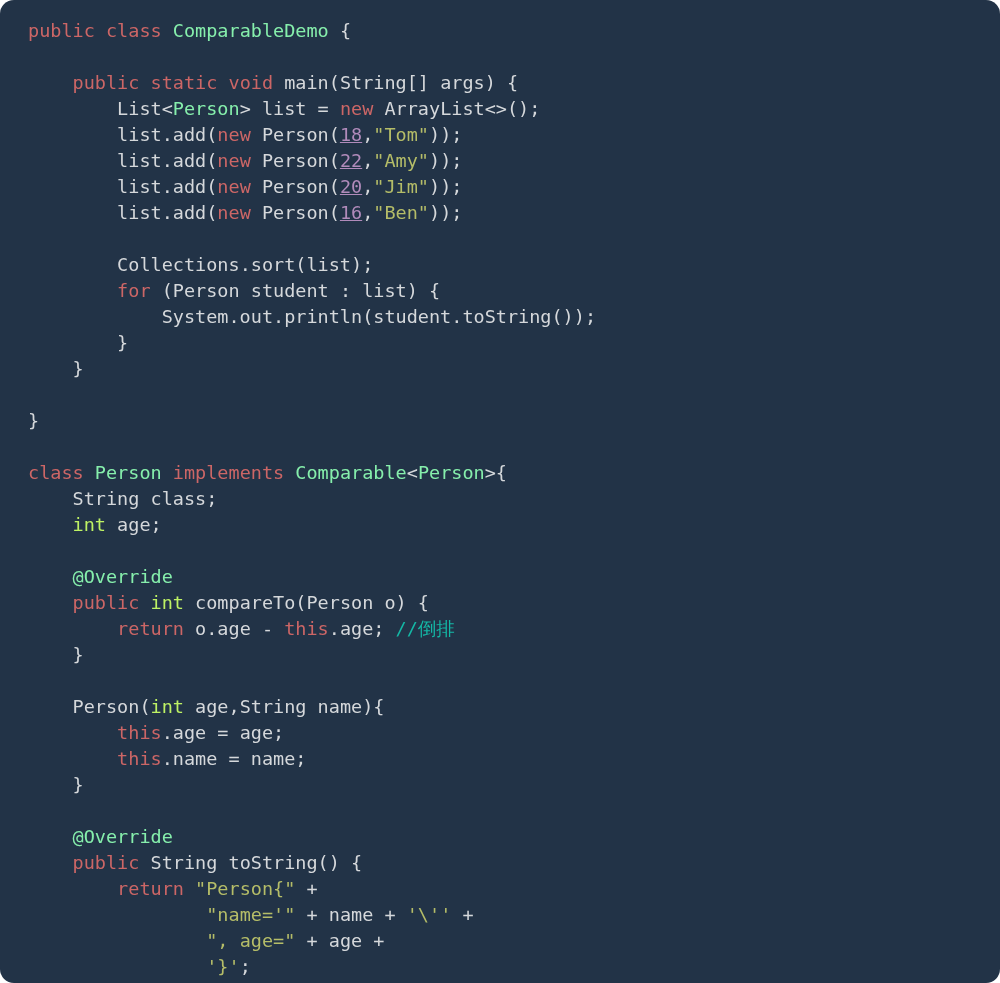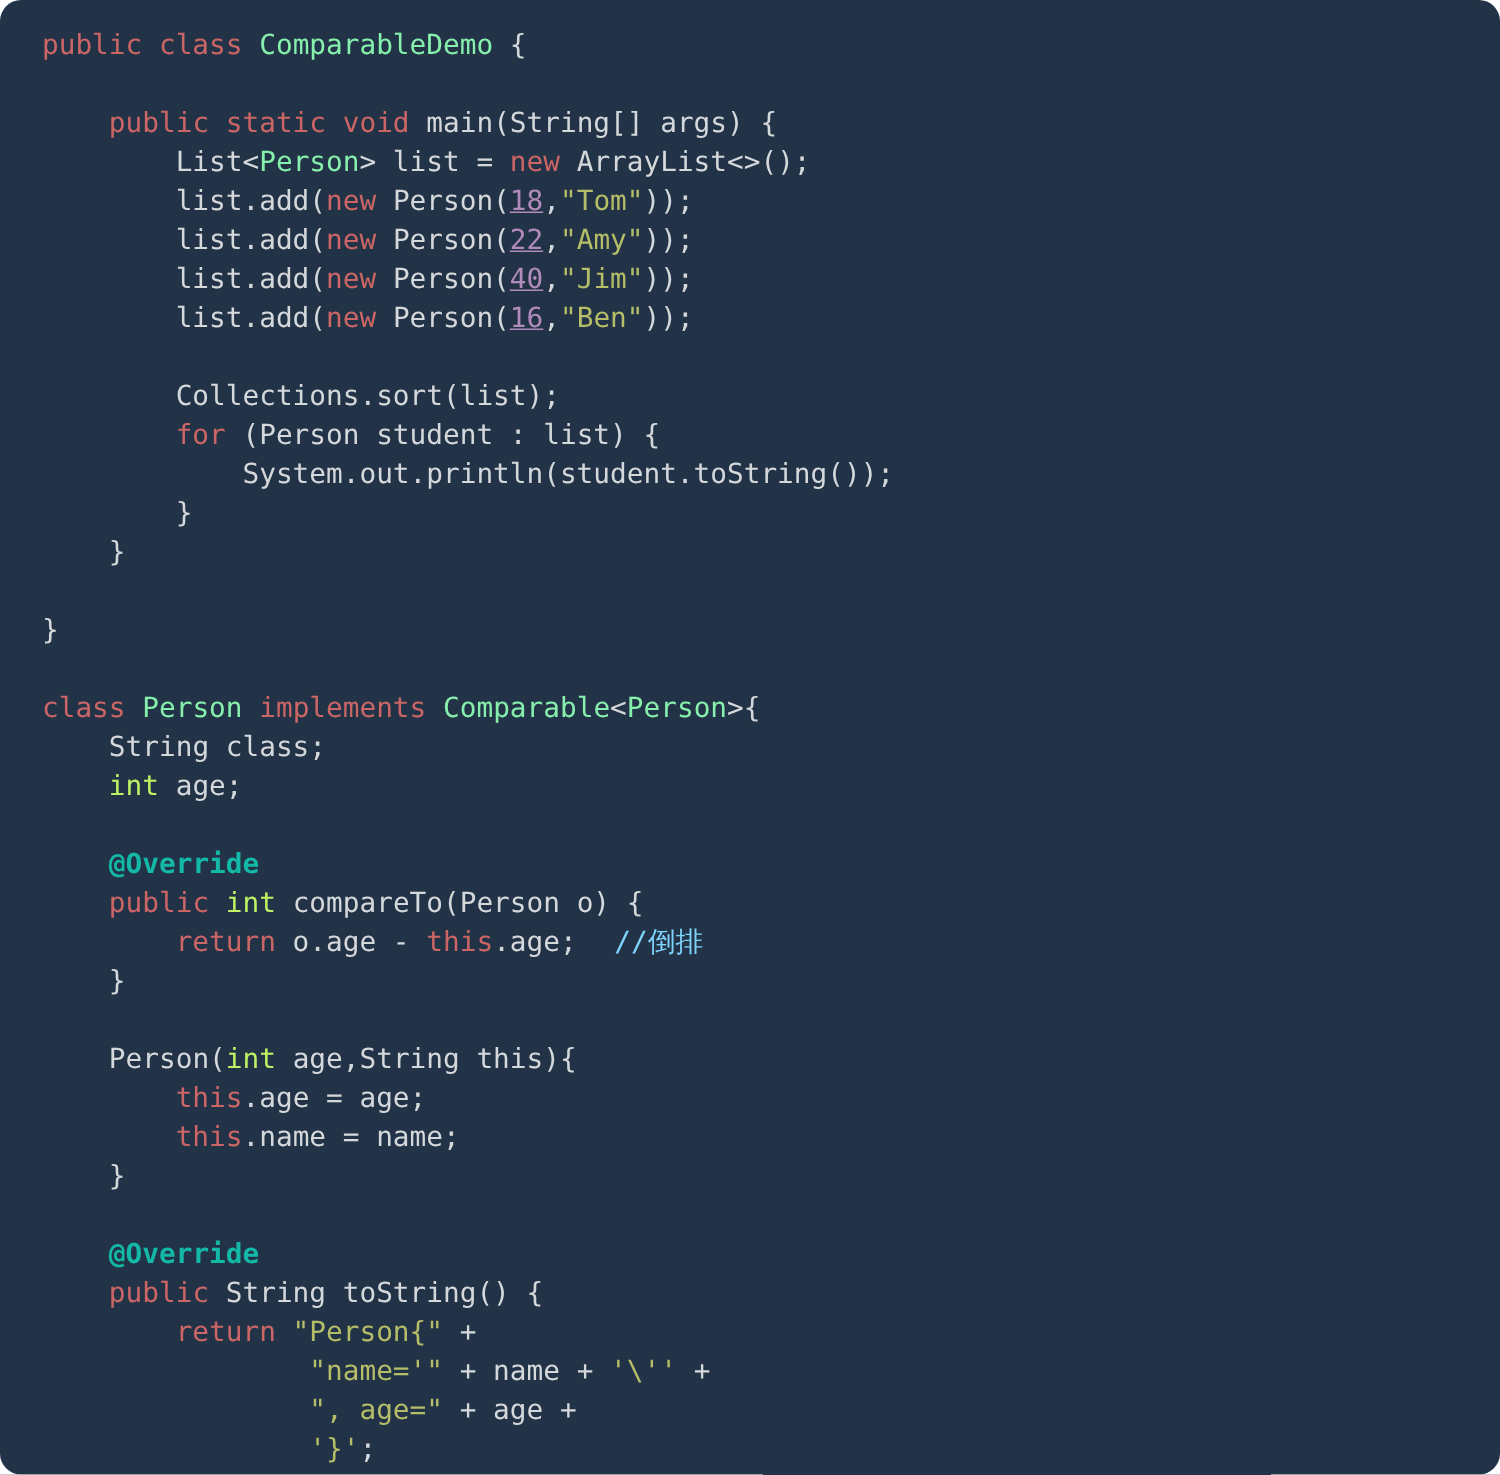--- a/index.html
+++ b/index.html
@@ -21,54 +21,54 @@
     line-height: 26px;
     color: #d5d8db;
     white-space: pre;
     overflow: hidden;
   }
   .kw-red    { color: #cc6666; text-align: center; }  
   .kw-orange { color: #bef264; }  
   .ty-green  { color: #86efac; }  
   .lit-num   { color: #b18bbb; text-decoration: underline; }  
   .lit-str   { color: #b5bd68; }  
-  .anno      { color: #14b8a6; font-weight: bold; }  
-  .comment   { color: #7dd3fc; margin-left: 14px; }  
+  .anno      { color: #86efac; }  
+  .comment   { color: #14b8a6; }  
   .id        { color: #d5d8db; }
 </style>
 </head>
 <body>
 
 <div class="code-panel"><code id="code"><span class="kw-red">public</span><span class="id"> </span><span class="kw-red">class</span><span class="id"> </span><span class="ty-green">ComparableDemo</span><span class="id"> {</span>
 
     <span class="kw-red">public</span><span class="id"> </span><span class="kw-red">static</span><span class="id"> </span><span class="kw-red">void</span><span class="id"> main(String[] args) {</span>
         <span class="id">List&lt;</span><span class="ty-green">Person</span><span class="id">&gt; list = </span><span class="kw-red">new</span><span class="id"> ArrayList&lt;&gt;();</span>
         <span class="id">list.add(</span><span class="kw-red">new</span><span class="id"> Person(</span><span class="lit-num">18</span><span class="id">,</span><span class="lit-str">"Tom"</span><span class="id">));</span>
         <span class="id">list.add(</span><span class="kw-red">new</span><span class="id"> Person(</span><span class="lit-num">22</span><span class="id">,</span><span class="lit-str">"Amy"</span><span class="id">));</span>
-        <span class="id">list.add(</span><span class="kw-red">new</span><span class="id"> Person(</span><span class="lit-num">40</span><span class="id">,</span><span class="lit-str">"Jim"</span><span class="id">));</span>
+        <span class="id">list.add(</span><span class="kw-red">new</span><span class="id"> Person(</span><span class="lit-num">20</span><span class="id">,</span><span class="lit-str">"Jim"</span><span class="id">));</span>
         <span class="id">list.add(</span><span class="kw-red">new</span><span class="id"> Person(</span><span class="lit-num">16</span><span class="id">,</span><span class="lit-str">"Ben"</span><span class="id">));</span>
 
         <span class="id">Collections.sort(list);</span>
         <span class="kw-red">for</span><span class="id"> (Person student : list) {</span>
             <span class="id">System.out.println(student.toString());</span>
         <span class="id">}</span>
     <span class="id">}</span>
 
 <span class="id">}</span>
 
 <span class="kw-red">class</span><span class="id"> </span><span class="ty-green">Person</span><span class="id"> </span><span class="kw-red">implements</span><span class="id"> </span><span class="ty-green">Comparable</span><span class="id">&lt;</span><span class="ty-green">Person</span><span class="id">&gt;{</span>
     <span class="id">String class;</span>
     <span class="kw-orange">int</span><span class="id"> age;</span>
 
     <span class="anno">@Override</span>
     <span class="kw-red">public</span><span class="id"> </span><span class="kw-orange">int</span><span class="id"> compareTo(Person o) {</span>
         <span class="kw-red">return</span><span class="id"> o.age - </span><span class="kw-red">this</span><span class="id">.age; </span><span class="comment">//倒排</span>
     <span class="id">}</span>
 
-    <span class="id">Person(</span><span class="kw-orange">int</span><span class="id"> age,String this){</span>
+    <span class="id">Person(</span><span class="kw-orange">int</span><span class="id"> age,String name){</span>
         <span class="kw-red">this</span><span class="id">.age = age;</span>
         <span class="kw-red">this</span><span class="id">.name = name;</span>
     <span class="id">}</span>
 
     <span class="anno">@Override</span>
     <span class="kw-red">public</span><span class="id"> String toString() {</span>
         <span class="kw-red">return</span><span class="id"> </span><span class="lit-str">"Person{"</span><span class="id"> +</span>
                 <span class="lit-str">"name='"</span><span class="id"> + name + </span><span class="lit-str">'\''</span><span class="id"> +</span>
                 <span class="lit-str">", age="</span><span class="id"> + age +</span>
                 <span class="lit-str">'}'</span><span class="id">;</span>

